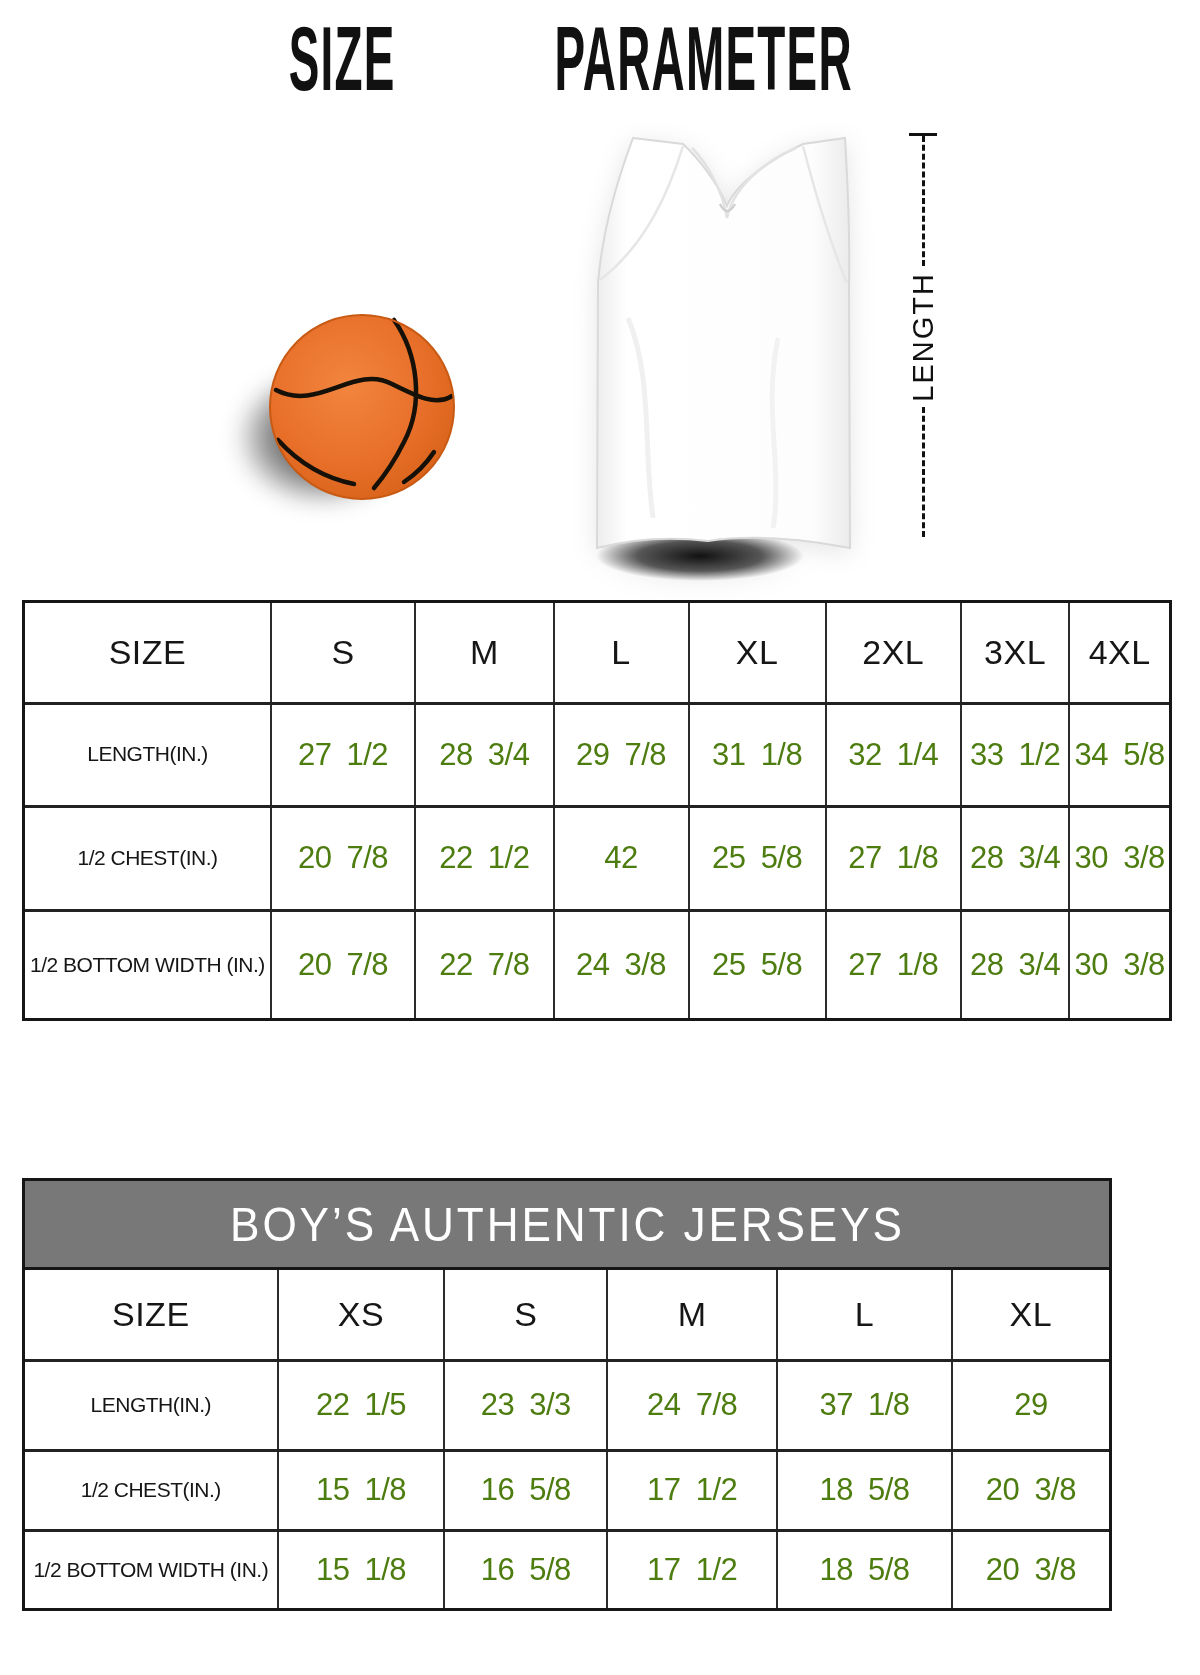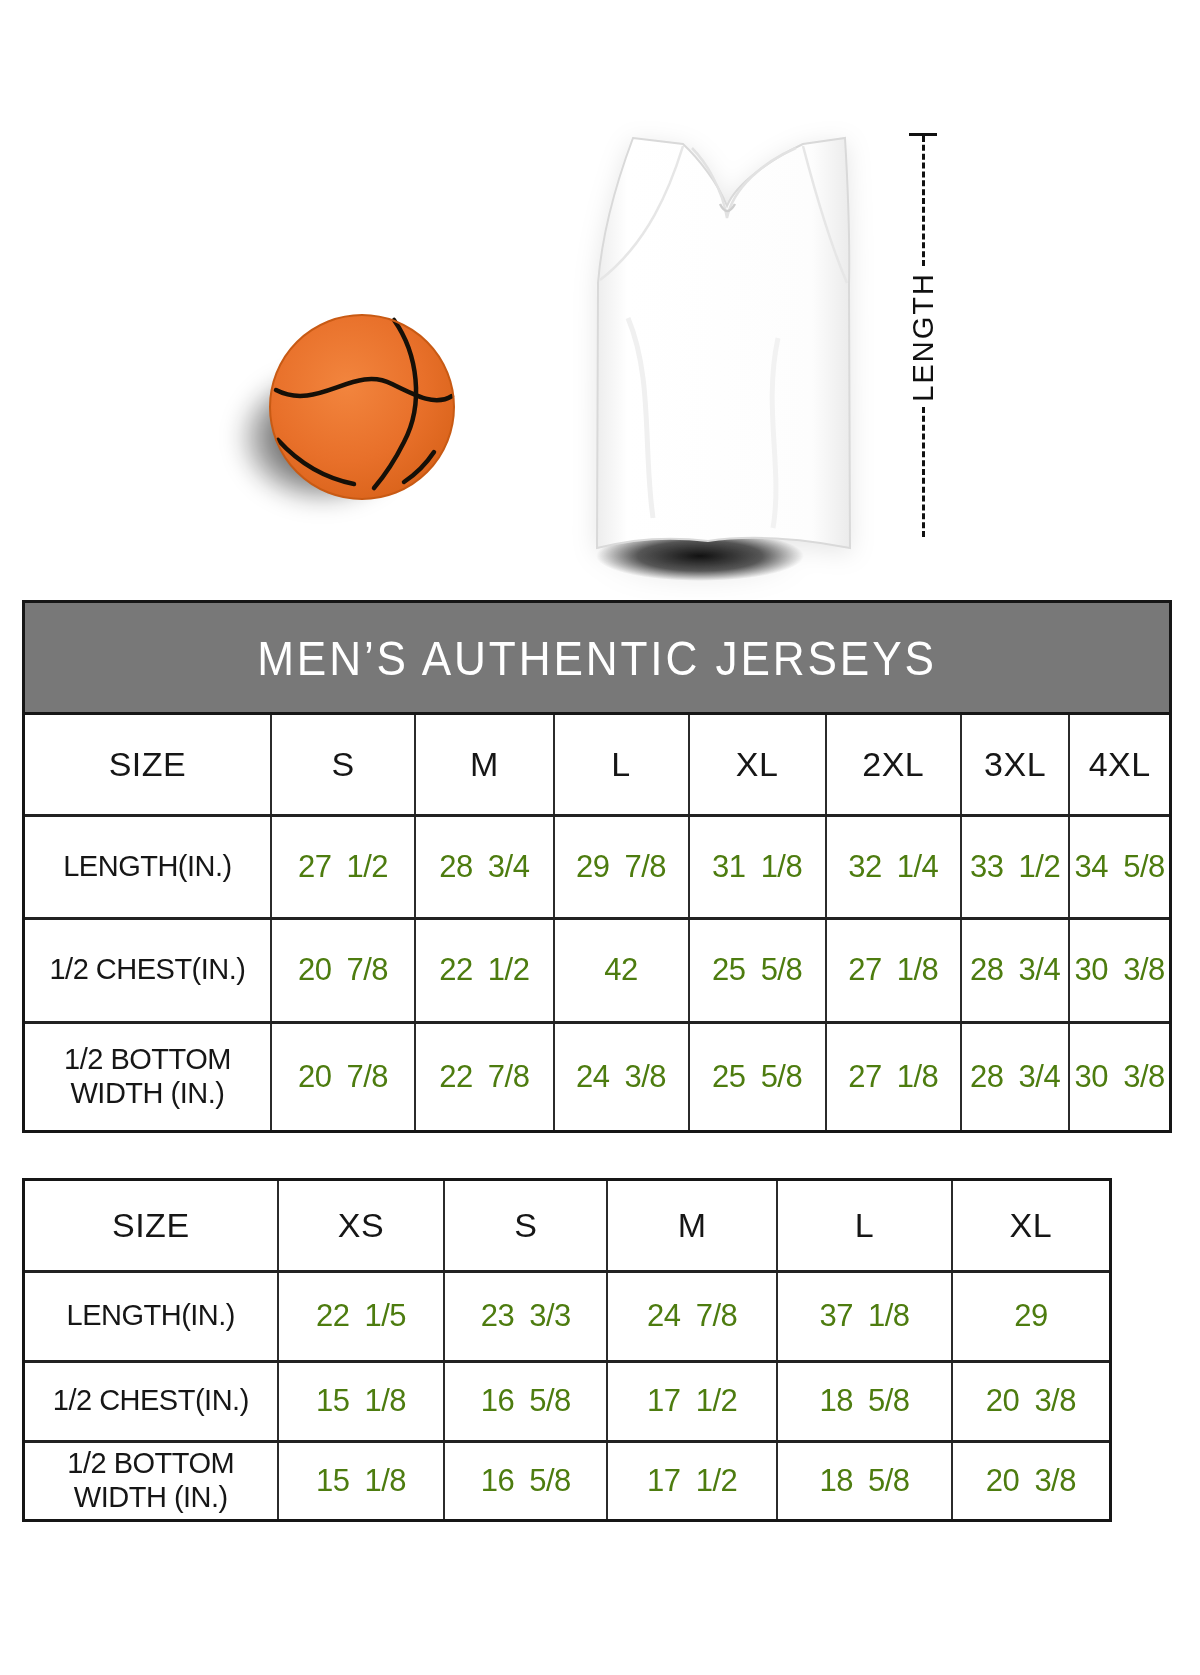--- a/index.html
+++ b/index.html
@@ -80,28 +80,31 @@
   .tbl-mens tr.hdr{height:100px;}
   .tbl-mens tr.r0{height:103px;}
   .tbl-mens tr.r1{height:104px;}
   .tbl-mens tr.r2{height:108px;}
   .tbl-boys tr.hdr{height:90px;}
   .tbl-boys tr.r0{height:90px;}
   .tbl-boys tr.r1{height:80px;}
   .tbl-boys tr.r2{height:78px;}
 
   .col-h{font-size:34px;letter-spacing:0.5px;color:#161616;}
-  .row-label{font-size:29px;letter-spacing:-0.5px;color:#161616;line-height:1.15;margin-left:44px;}
+  .row-label{font-size:21px;letter-spacing:-0.5px;color:#161616;line-height:1.15;margin-left:44px;}
   .val{font-size:31px;letter-spacing:-0.5px;word-spacing:7px;color:#4d7c0f;}
 </style>
 </head>
 <body>
 
 <div class="page">
 
+  <div class="title">
+    <span class="word">SIZE</span><span class="gap"></span><span class="word">PARAMETER</span>
+  </div>
 
   <div class="ball-shadow"></div>
 
   <svg class="ball-svg" width="192" height="190" viewBox="0 0 192 190">
     <defs>
       <radialGradient id="ballGrad" cx="42%" cy="38%" r="75%">
         <stop offset="0%" stop-color="#f2853e"></stop>
         <stop offset="55%" stop-color="#e8702a"></stop>
         <stop offset="100%" stop-color="#d55f16"></stop>
       </radialGradient>
@@ -148,23 +151,20 @@
 
 
   <div class="length-measure">
     <span class="tick"></span>
     <span class="dash"></span>
     <span class="length-label">LENGTH</span>
     <span class="dash"></span>
   </div>
 
   <div class="tbl-section tbl-mens">
-    <div class="tbl-band">
-      <span class="tbl-band-title">MEN’S AUTHENTIC JERSEYS</span>
-    </div>
     <table class="size-table">
       <colgroup>
         <col style="width:21.5%">
           <col style="width:12.6%">
           <col style="width:12.1%">
           <col style="width:11.8%">
         <col style="width:12.0%">
           <col style="width:11.8%">
           <col style="width:9.5%">
           <col style="width:8.7%">
@@ -208,20 +208,23 @@
         <td class="val">25 5/8</td>
         <td class="val">27 1/8</td>
         <td class="val">28 3/4</td>
         <td class="val">30 3/8</td>
       </tr>
     </tbody>
       </table>
   </div>
 
   <div class="tbl-section tbl-boys">
+    <div class="tbl-band">
+      <span class="tbl-band-title">BOY’S AUTHENTIC JERSEYS</span>
+    </div>
     <table class="size-table">
       <colgroup>
         <col style="width:23.3%">
           <col style="width:15.4%">
           <col style="width:15.0%">
         <col style="width:15.7%">
           <col style="width:16.1%">
           <col style="width:14.5%">
       </colgroup>
       <tbody>

